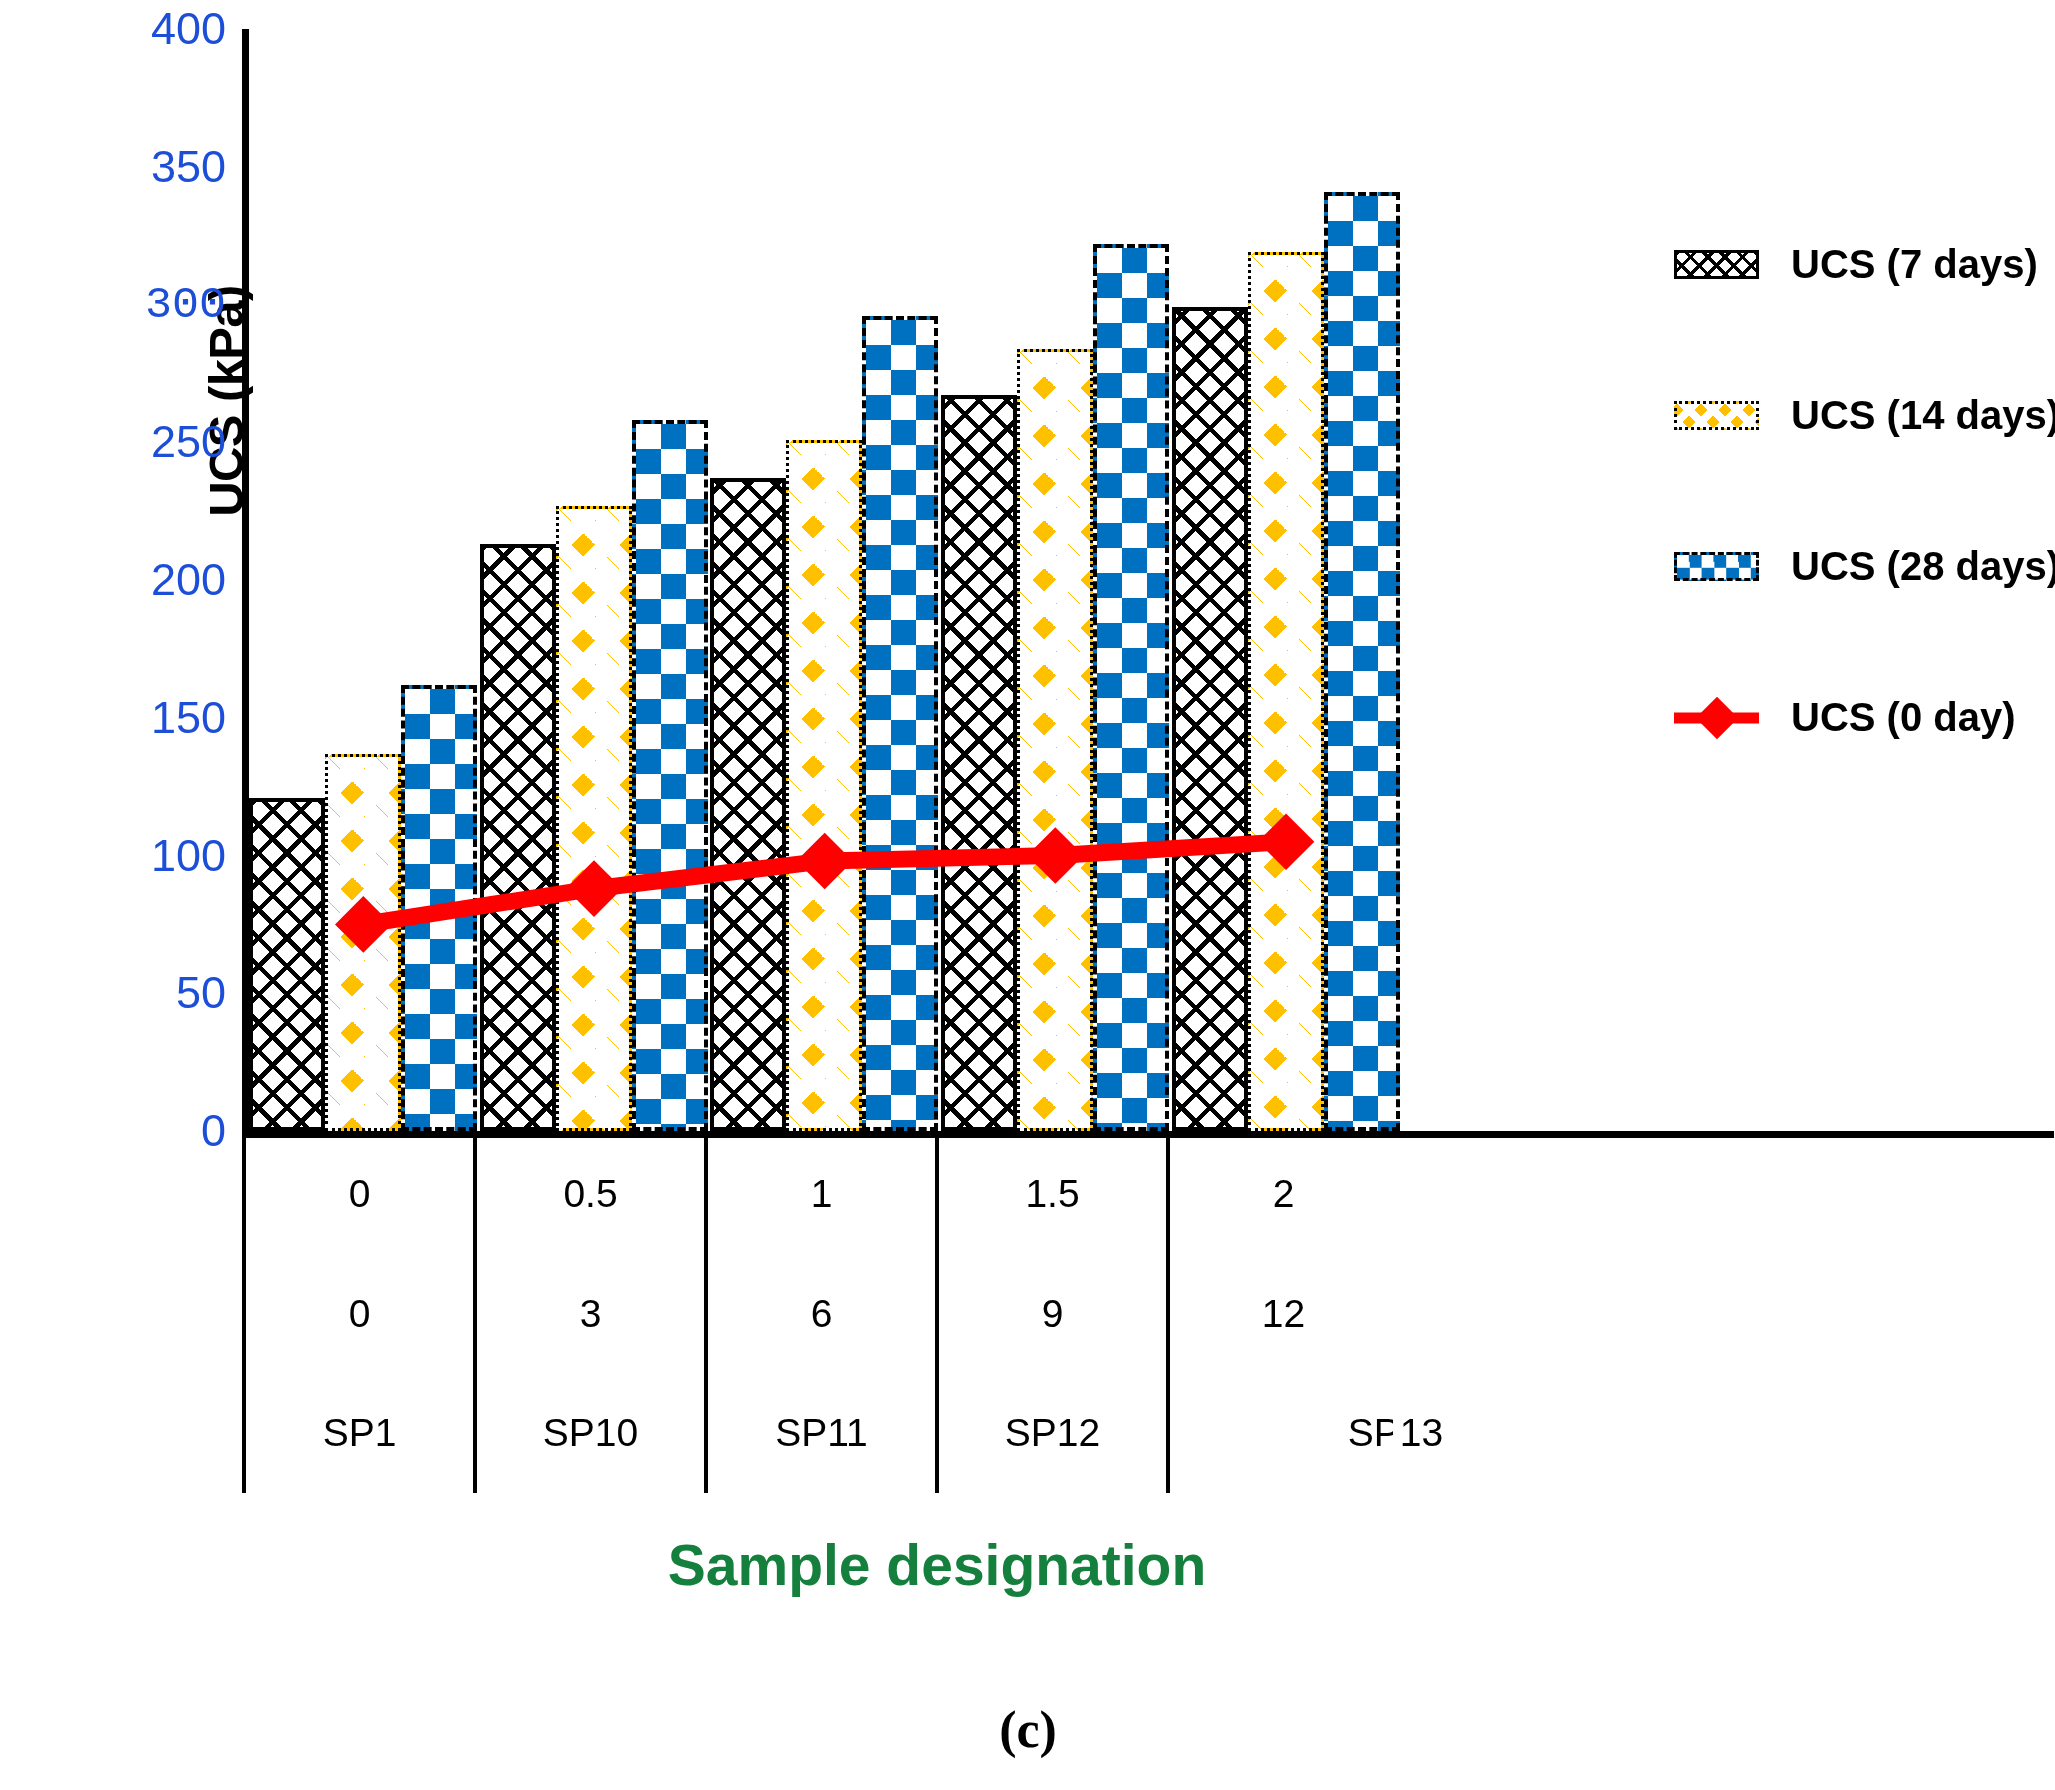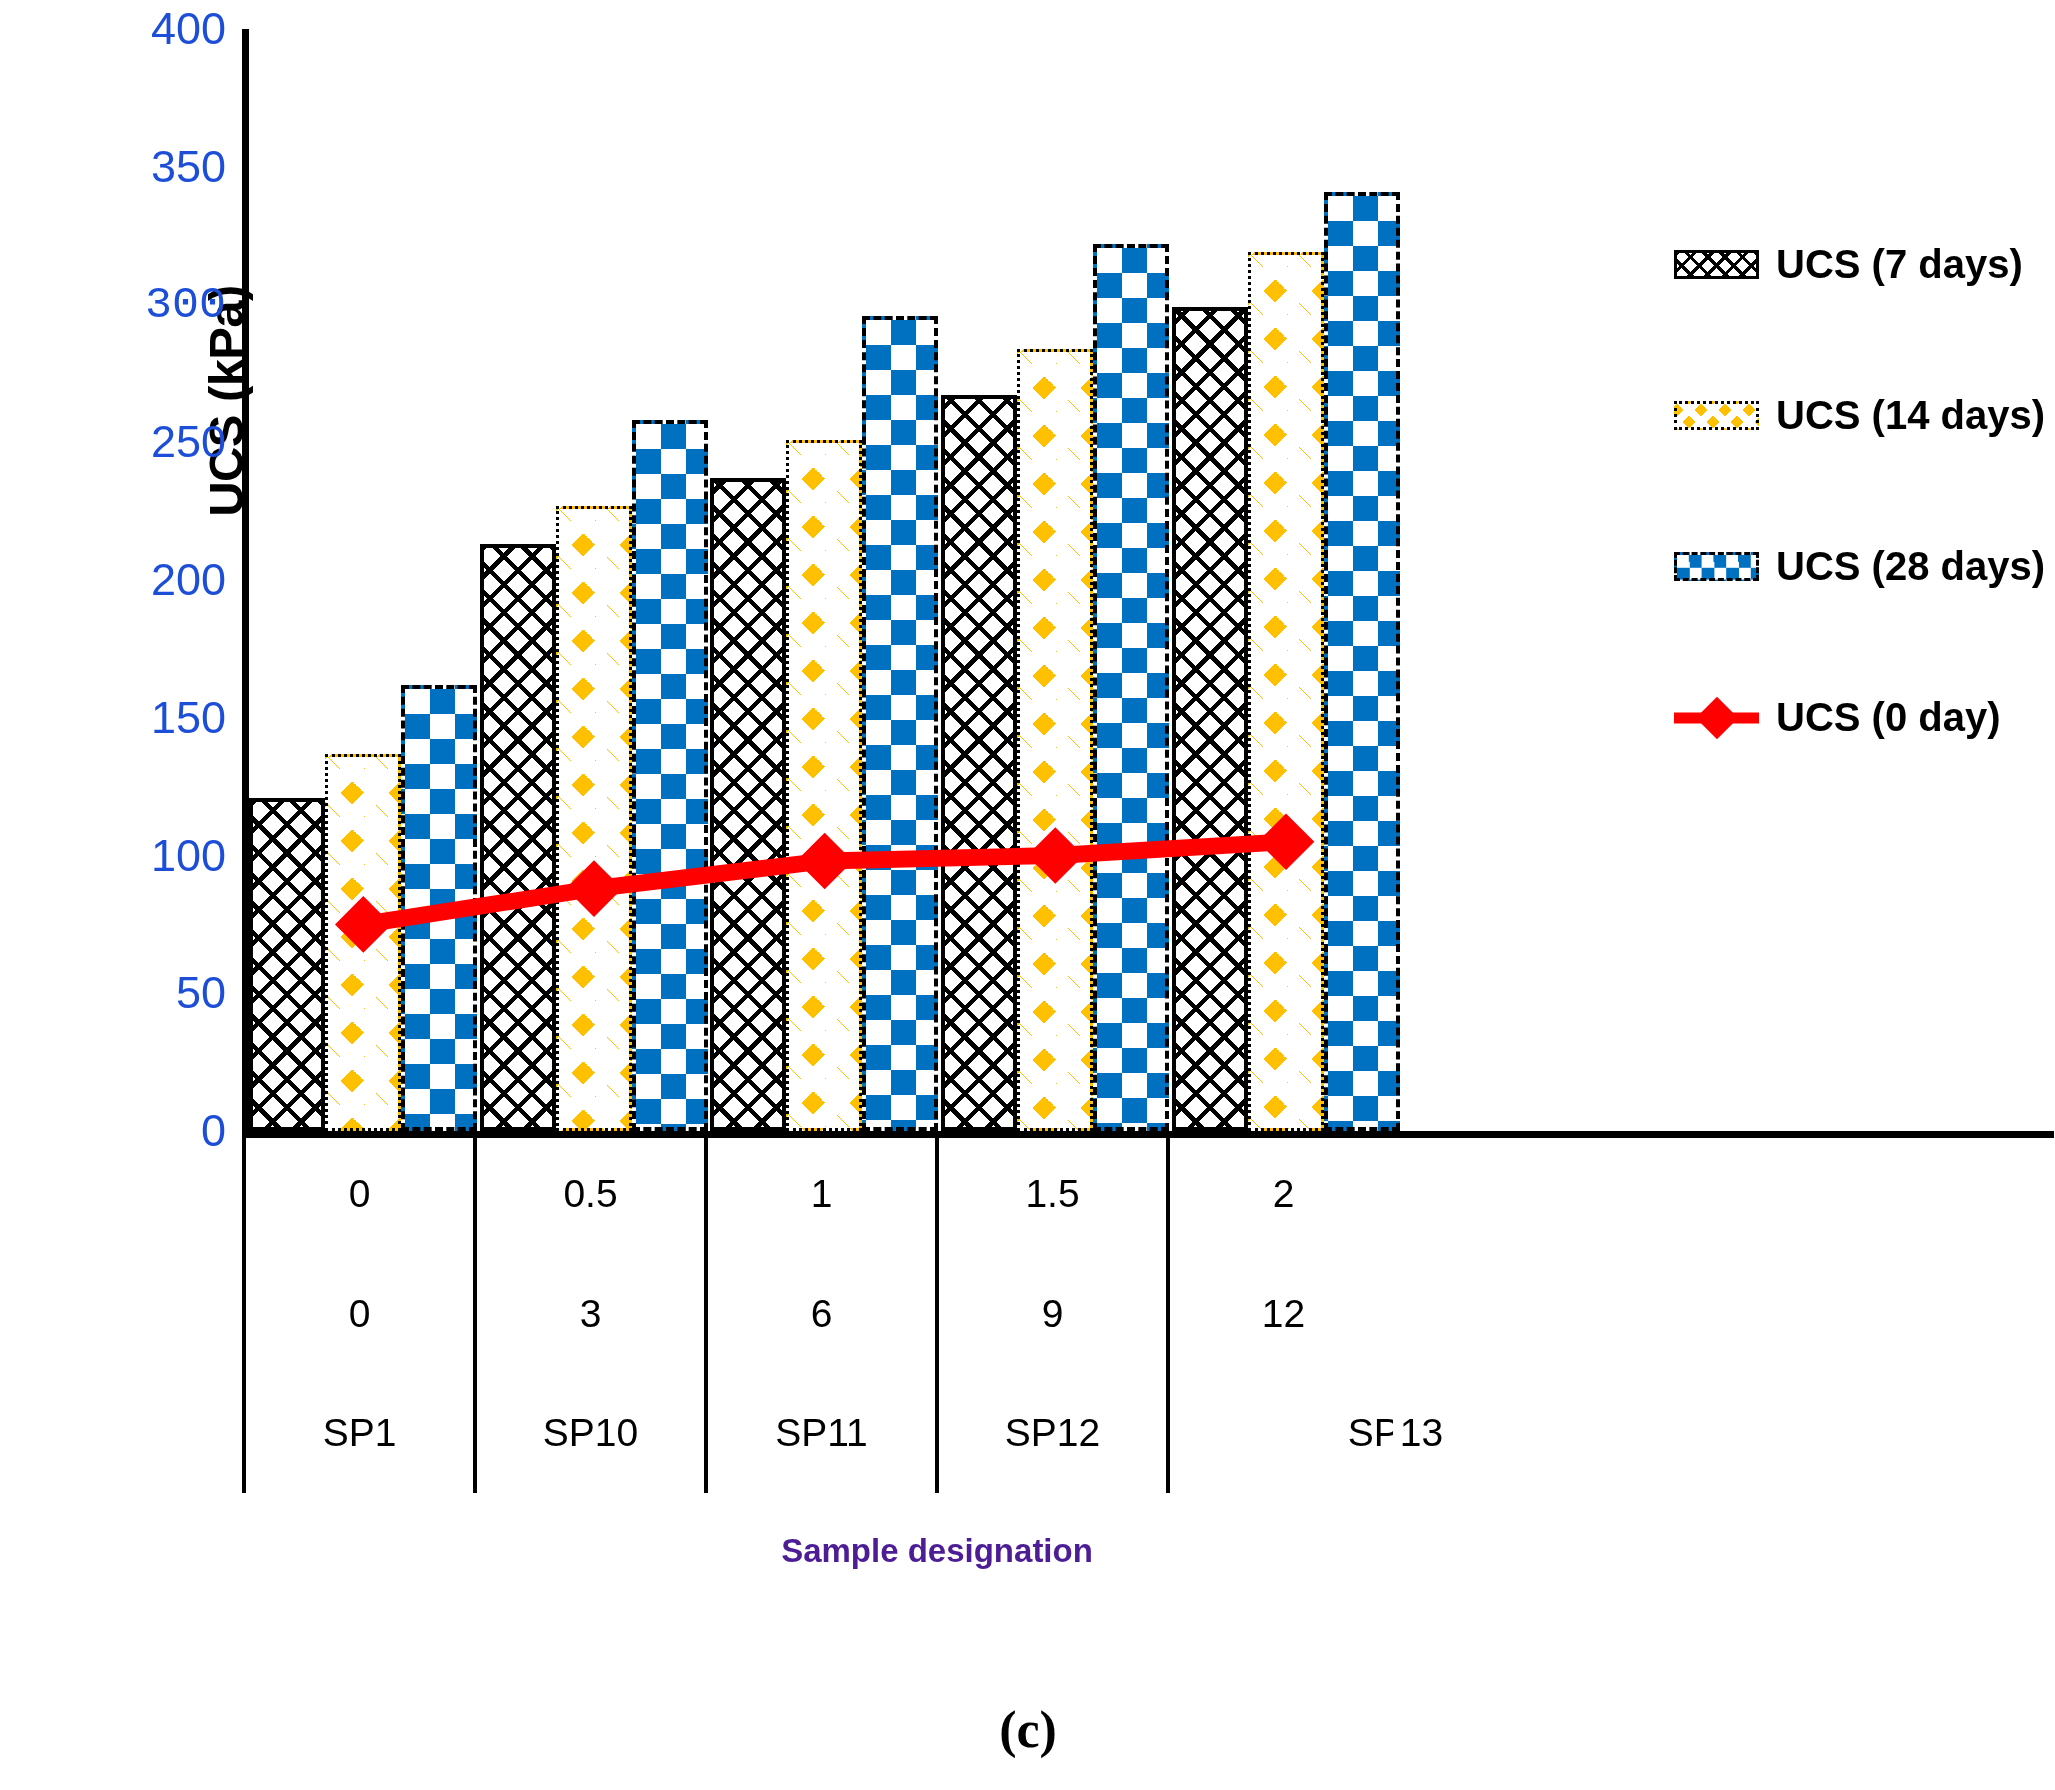--- a/index.html
+++ b/index.html
@@ -165,23 +165,23 @@
     border-left: 0;
   }
 
   
   #xlabel {
     position: absolute;
     left: 242px;
     top: 1532px;
     width: 1390px;
     text-align: center;
-    font-size: 33px;
+    font-size: 57px;
     font-weight: bold;
-    color: #4c1d95;
+    color: #15803d;
   }
   #caption {
     position: absolute;
     left: 0;
     top: 1700px;
     width: 2056px;
     text-align: center;
     font-size: 52px;
     font-weight: bold;
     color: #000;
@@ -193,20 +193,21 @@
     position: absolute;
     left: 1674px;
     top: 223px;
     width: 375px;
   }
   .legend-item {
     display: flex;
     align-items: center;
     height: 83px;
     margin-bottom: 68px;
+    gap: 15px;
   }
   .legend-swatch {
     width: 85px;
     height: 28.4px;
     margin-right: 17px;
     flex: 0 0 auto;
     background-color: #fff;
   }
   .sw-7 {
     border: 3.9px solid #000;

